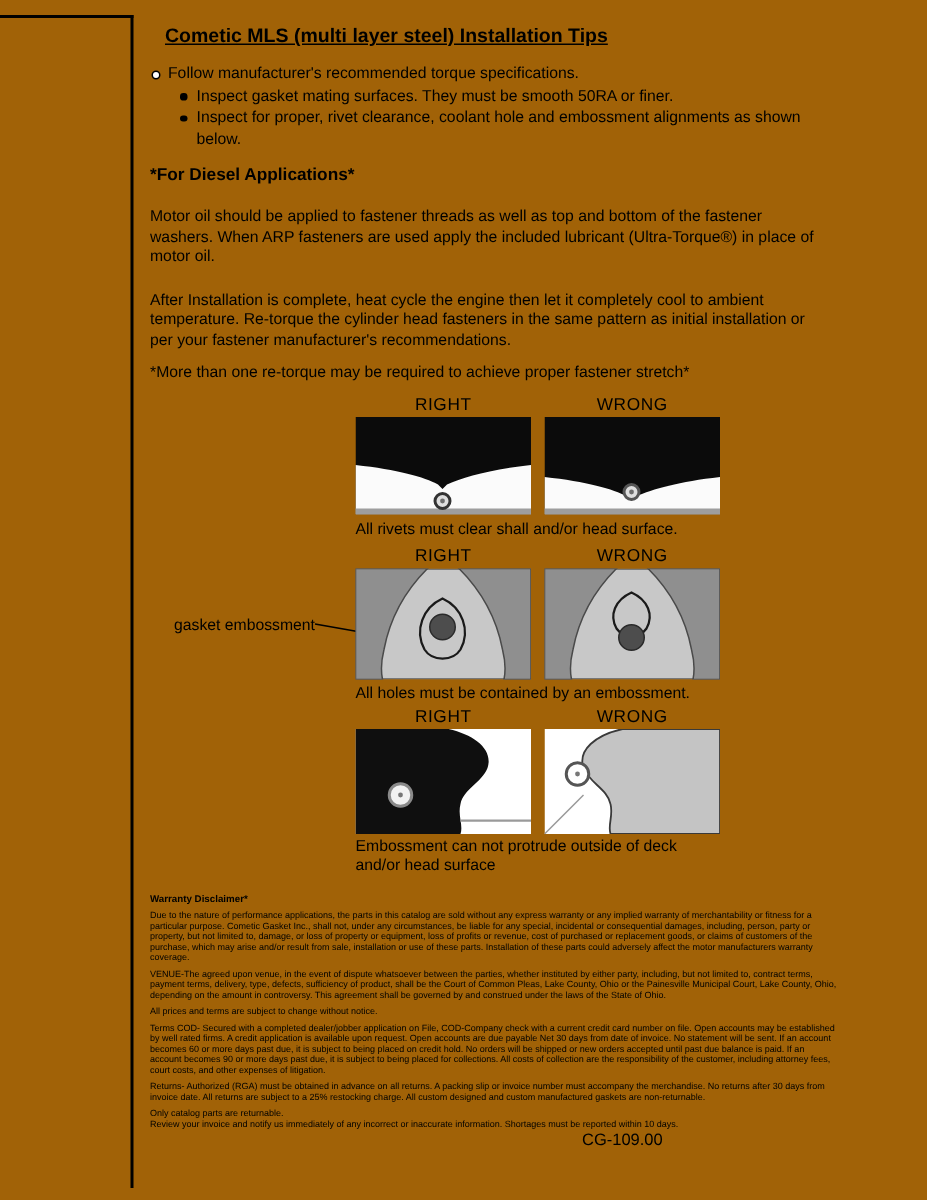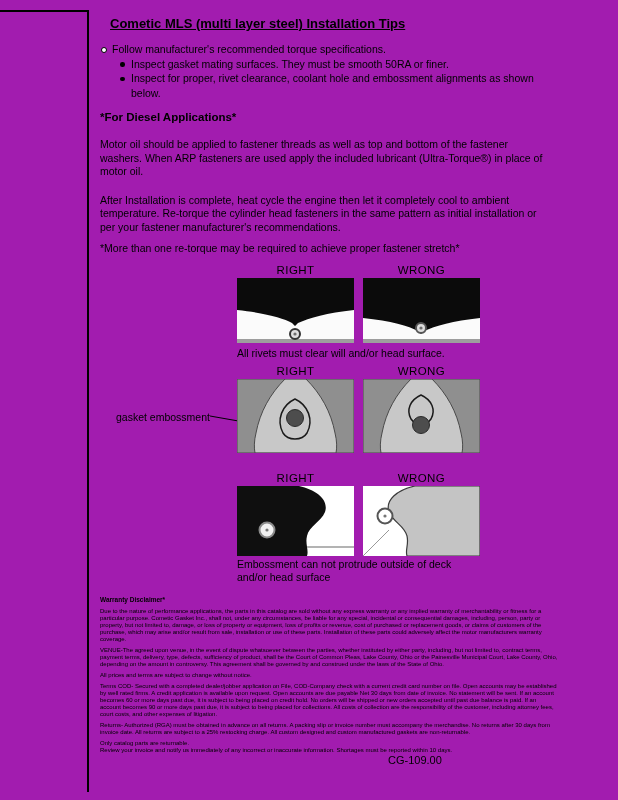--- a/index.html
+++ b/index.html
@@ -1,16 +1,16 @@
 <!DOCTYPE html>
 <html><head>
 <meta charset="utf-8">
 <style>
   html,body { margin:0; padding:0; background:#ffffff; }
-  .page { position:relative; width:618px; height:800px; background:#a21caf;
+  .page { position:relative; width:618px; height:800px; background:#a16207;
           font-family:"Liberation Sans", sans-serif; color:#000; overflow:hidden; }
   .rule-top  { position:absolute; left:0; top:10px; width:89px; height:2px; background:#000; }
   .rule-left { position:absolute; left:87px; top:10px; width:2px; height:782px; background:#000; }
   .content { position:absolute; left:100px; top:16px; width:458px; }
 
   h1.title { font-size:13px; font-weight:bold; text-decoration:underline; margin:0 0 11px 10px; }
 
   ul.tips { list-style:none; margin:0; padding:0; font-size:10.5px; }
   ul.tips li { position:relative; padding-left:12px; line-height:14.5px; }
   ul.tips li .ob { position:absolute; left:1px; top:5px; width:4px; height:4px;
@@ -74,21 +74,21 @@
       </div>
       <div class="dimg" style="left:263px; top:14px;">
         <svg width="117" height="65" viewBox="0 0 117 65">
           <rect width="117" height="65" fill="#0b0b0b"></rect>
           <path d="M0,40 C28,43 46,48 55,53 L58,56 L61,53 C72,48 90,43 117,40 L117,65 L0,65 Z" fill="#fbfbfb"></path>
           <rect y="61" width="117" height="4" fill="#9e9e9e"></rect>
           <circle cx="58" cy="50" r="5" fill="#dedede" stroke="#555" stroke-width="2"></circle>
           <circle cx="58" cy="50" r="1.6" fill="#6e6e6e"></circle>
         </svg>
       </div>
-      <div class="dcaption" style="left:137px; top:83px;">All rivets must clear will and/or head surface.</div>
+      <div class="dcaption" style="left:137px; top:83px;">All rivets must clear shall and/or head surface.</div>
 
       <div class="dlabel" style="left:137px; top:101px;">RIGHT</div>
       <div class="dlabel" style="left:263px; top:101px;">WRONG</div>
 
       <div class="ann" style="left:16px; top:147px;">gasket embossment</div>
 
       <svg class="leader" width="458" height="320" viewBox="0 0 458 320">
         <line x1="138" y1="120" x2="186" y2="149" stroke="#000" stroke-width="1"></line>
         <line x1="110" y1="152" x2="178" y2="164" stroke="#000" stroke-width="1"></line>
       </svg>
@@ -104,20 +104,21 @@
       </div>
       <div class="dimg" style="left:263px; top:115px;">
         <svg width="117" height="74" viewBox="0 0 117 74">
           <rect x="0.5" y="0.5" width="116" height="73" fill="#c8c8c8" stroke="#777"></rect>
           <path d="M0,0 H48 C33,15 23,33 19,54 C17,62 17,69 18,74 H0 Z" fill="#8f8f8f" stroke="#4a4a4a" stroke-width="1"></path>
           <path d="M117,0 H69 C84,15 94,33 98,54 C100,62 100,69 99,74 H117 Z" fill="#8f8f8f" stroke="#4a4a4a" stroke-width="1"></path>
           <path d="M58,16 C69,21 73,31 68,40 C63,47 53,47 48,40 C43,31 47,21 58,16 Z" fill="none" stroke="#1a1a1a" stroke-width="1.5"></path>
           <circle cx="58" cy="46" r="8.5" fill="#4d4d4d" stroke="#2a2a2a" stroke-width="1"></circle>
         </svg>
       </div>
+      <div class="dcaption" style="left:137px; top:192px;">All holes must be contained by an embossment.</div>
 
       <div class="dlabel" style="left:137px; top:208px;">RIGHT</div>
       <div class="dlabel" style="left:263px; top:208px;">WRONG</div>
 
       <div class="dimg" style="left:137px; top:222px;">
         <svg width="117" height="70" viewBox="0 0 117 70">
           <rect width="117" height="70" fill="#ffffff"></rect>
           <path d="M0,0 H62 C80,4 92,14 88,26 C84,36 72,40 70,50 C68,58 72,64 70,70 H0 Z" fill="#0f0f0f"></path>
           <line x1="70" y1="61" x2="117" y2="61" stroke="#9a9a9a" stroke-width="1.5"></line>
           <circle cx="30" cy="44" r="7.5" fill="#f2f2f2" stroke="#8a8a8a" stroke-width="2"></circle>

